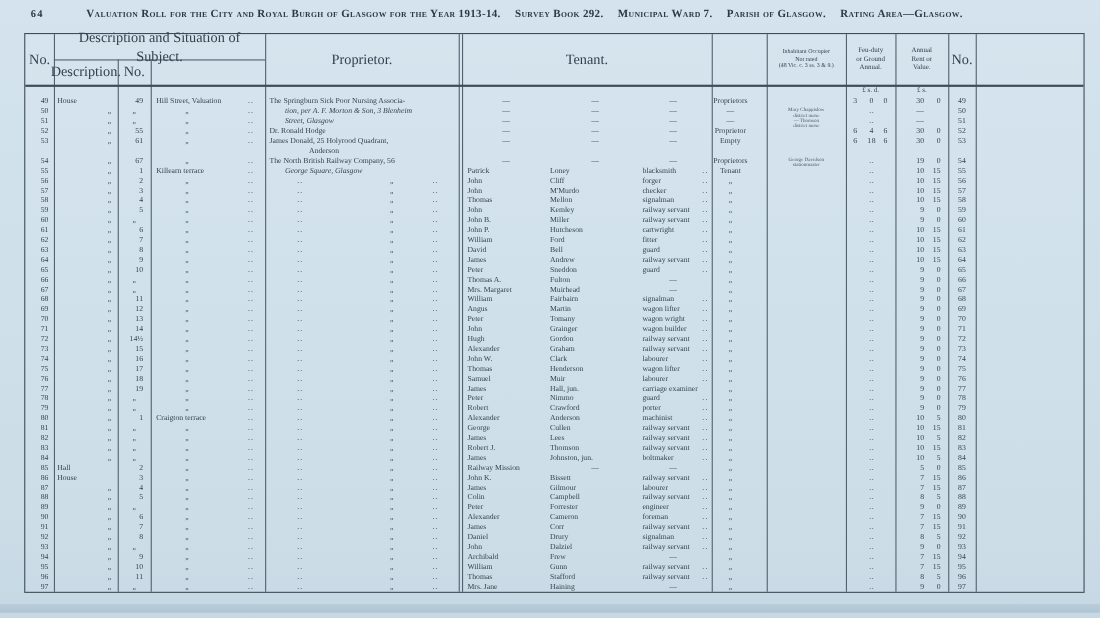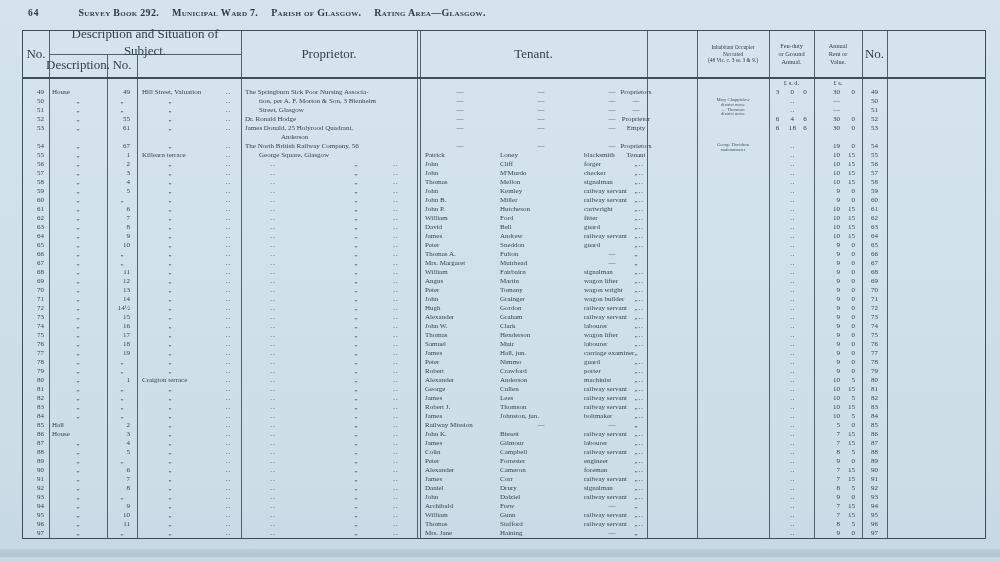--- a/index.html
+++ b/index.html
@@ -35,40 +35,40 @@
   
   .unitsrow{position:absolute;top:46px;left:0;right:0;height:11px;font-size:6.4px;}
   .unitsrow span{position:absolute;top:2px;text-align:center;}
   .uf{left:746px;width:45px;}
   .ur{left:791px;width:48px;}
   .rows{position:absolute;top:57px;left:0;right:0;}
   .row{position:relative;height:9px;font-size:7px;line-height:9px;color:#34454f;}
   .c{position:absolute;top:0;height:9px;}
   .c span{position:absolute;top:0;bottom:0;white-space:nowrap;}
   .c-n1{left:0;width:26px;}   .c-n1 .v{left:0;right:5px;text-align:right;}
-  .c-d{left:26px;width:58px;} .c-d .dl{left:3px;} .ctr{left:0;right:0;text-align:center;}
+  .c-d{left:26px;width:58px;padding-left:43px;} .c-d .dl{left:3px;} .ctr{left:0;right:0;text-align:center;}
   .c-hn{left:84px;width:30px;} .c-hn .hr{left:0;right:7px;text-align:right;}
   .c-s{left:114px;width:104px;}
   .c-s .sl{left:5px;} .c-s .sc{left:0;right:38px;text-align:center;} .c-s .sr{right:10px;letter-spacing:1px;}
   .c-p{left:218px;width:176px;}
   .c-p .pT{left:4px;}
   .c-p .pL{left:10px;width:44px;text-align:center;letter-spacing:1px;}
   .c-p .pQ{left:60px;width:110px;text-align:center;}
   .c-p .pR{right:4px;width:34px;text-align:center;letter-spacing:1px;}
-  .pin  .pT{left:18px;}
+  .pin  .pT{left:18px;font-style:italic;}
   .pin2 .pT{left:40px;}
   .c-t{left:397px;width:227px;}
   .c-t .t1{left:5px;width:70px;}
   .c-t .t2{left:80px;width:82px;}
   .c-t .t3{left:164px;width:56px;}
   .c-t .t4{right:3px;letter-spacing:1px;}
   .tc  .t1,.tc .t2,.tc .t3{text-align:center;}
   .tc3 .t3{text-align:center;}
   .tcd .t2{text-align:center;}
-  .c-o{left:588px;width:50px;}
+  .c-o{left:616px;width:50px;}
   .c-i{left:674px;width:72px;overflow:visible;z-index:2;}
   .c-i .tiny{left:0;right:0;top:1px;bottom:auto;text-align:center;font-size:4.6px;line-height:4.8px;white-space:pre-line;color:#475963;}
   .c-f{left:746px;width:45px;}
   .c-f .fA{left:2px;width:13px;text-align:center;}
   .c-f .fB{left:16px;width:15px;text-align:center;letter-spacing:.5px;}
   .c-f .fC{right:3px;width:12px;text-align:center;}
   .c-r{left:791px;width:48px;}
   .c-r .rA{left:0;width:26px;text-align:right;}
   .c-r .rB{left:27px;width:14px;text-align:right;}
   .c-n2{left:839px;width:25px;}
@@ -76,20 +76,21 @@
   .bband{position:absolute;left:0;right:0;bottom:5px;height:8px;
     background:linear-gradient(180deg,rgba(125,152,174,.18),rgba(125,152,174,.32));}
 </style>
 </head>
 <body>
 
 <div class="page">
 
   <div class="titlebar">
     <span class="pageno">64</span>
+    <span>Valuation Roll for the City and Royal Burgh of Glasgow for the Year 1913-14.</span>
     <span>Survey Book 292.</span>
     <span>Municipal Ward 7.</span>
     <span>Parish of Glasgow.</span>
     <span>Rating Area—Glasgow.</span>
   </div>
 
   <div class="vtable">
 
     <div class="vl" style="left:26px"></div>
     <div class="vl part" style="left:84px"></div>

